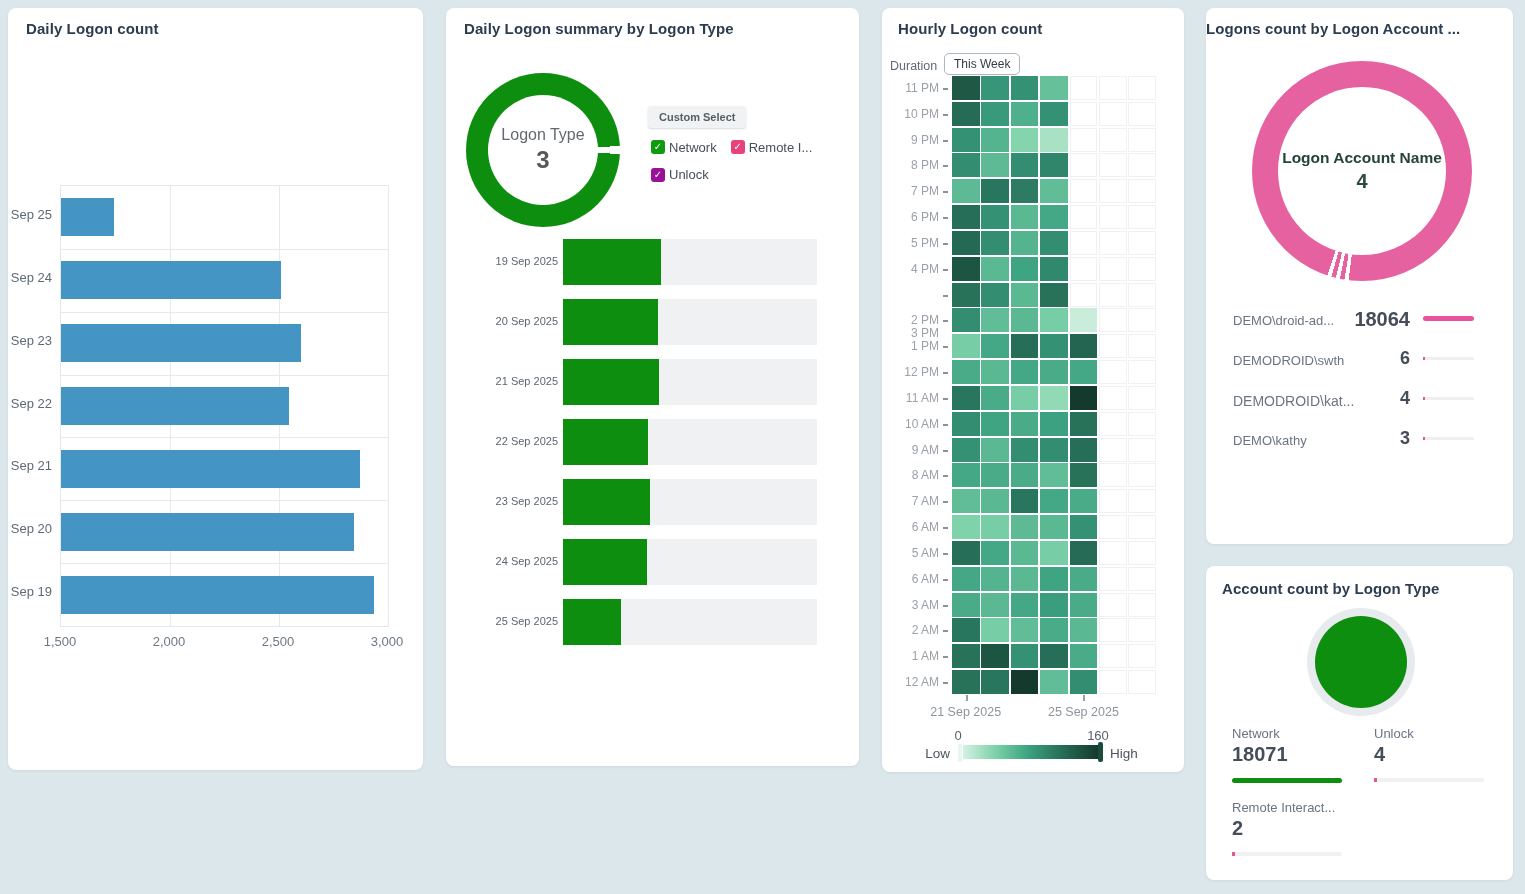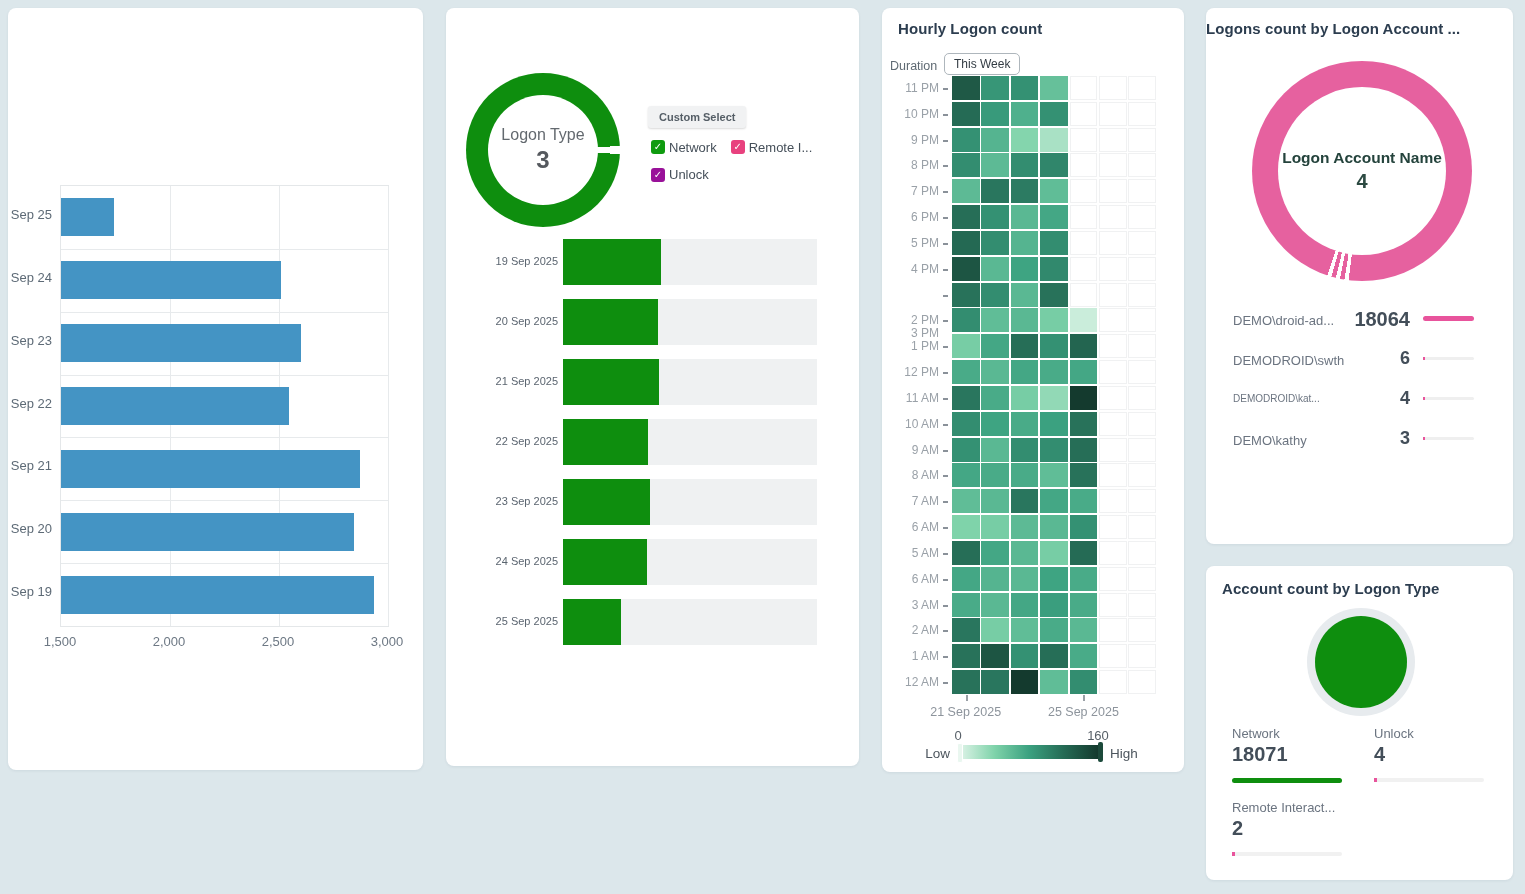--- a/index.html
+++ b/index.html
@@ -21,20 +21,21 @@
     font-size:12px;color:#333c44;padding:3px 9px;cursor:pointer;}
   .legend-item{display:inline-flex;align-items:center;gap:4px;font-size:13px;color:#454f59;cursor:pointer;}
   .cb{display:inline-flex;width:14px;height:14px;border-radius:3px;color:#fff;font-size:10px;line-height:14px;
     align-items:center;justify-content:center;font-weight:700;flex:0 0 auto;}
   .cb::after{content:"\2713";}
 </style>
 </head>
 <body>
 
 <section class="card" id="card1" style="left:8px;top:8px;width:415px;height:762px;">
+  <h3 class="card-title" style="left:18px;top:12px;right:14px;">Daily Logon count</h3>
   <div class="abs" id="c1-plot" style="left:52px;top:177px;width:327px;height:440px;border:1px solid #e4e7e9;">
       <div style="position: absolute; left: 109px; top: 0px; width: 1px; height: 440px; background: rgb(231, 234, 236);"></div>
       <div style="position: absolute; left: 218px; top: 0px; width: 1px; height: 440px; background: rgb(231, 234, 236);"></div>
       <div style="position: absolute; left: 327px; top: 0px; width: 1px; height: 440px; background: rgb(231, 234, 236);"></div>
       <div style="position: absolute; left: 0px; top: 62.9px; width: 327px; height: 1px; background: rgb(231, 234, 236);"></div>
       <div style="position: absolute; left: 0px; top: 125.7px; width: 327px; height: 1px; background: rgb(231, 234, 236);"></div>
       <div style="position: absolute; left: 0px; top: 188.6px; width: 327px; height: 1px; background: rgb(231, 234, 236);"></div>
       <div style="position: absolute; left: 0px; top: 251.4px; width: 327px; height: 1px; background: rgb(231, 234, 236);"></div>
       <div style="position: absolute; left: 0px; top: 314.3px; width: 327px; height: 1px; background: rgb(231, 234, 236);"></div>
       <div style="position: absolute; left: 0px; top: 377.1px; width: 327px; height: 1px; background: rgb(231, 234, 236);"></div>
@@ -53,20 +54,21 @@
     <div style="position: absolute; left: 0px; top: 450.4px; width: 44px; text-align: right; font-size: 13px; color: rgb(93, 106, 118);">Sep 21</div>
     <div style="position: absolute; left: 0px; top: 513.3px; width: 44px; text-align: right; font-size: 13px; color: rgb(93, 106, 118);">Sep 20</div>
     <div style="position: absolute; left: 0px; top: 576.1px; width: 44px; text-align: right; font-size: 13px; color: rgb(93, 106, 118);">Sep 19</div>
     <div style="position: absolute; left: 22px; top: 626px; width: 60px; text-align: center; font-size: 13px; color: rgb(109, 120, 132);">1,500</div>
     <div style="position: absolute; left: 131px; top: 626px; width: 60px; text-align: center; font-size: 13px; color: rgb(109, 120, 132);">2,000</div>
     <div style="position: absolute; left: 240px; top: 626px; width: 60px; text-align: center; font-size: 13px; color: rgb(109, 120, 132);">2,500</div>
     <div style="position: absolute; left: 349px; top: 626px; width: 60px; text-align: center; font-size: 13px; color: rgb(109, 120, 132);">3,000</div>
   </section>
 
 <section class="card" id="card2" style="left:446px;top:8px;width:413px;height:758px;">
+  <h3 class="card-title" style="left:18px;top:12px;right:14px;">Daily Logon summary by Logon Type</h3>
 
   <div class="donut" id="c2-donut" style="left: 20px; top: 65px; width: 154px; height: 154px; background: conic-gradient(rgb(14, 142, 14) 0deg, rgb(14, 142, 14) 87deg, rgb(255, 255, 255) 87deg, rgb(255, 255, 255) 93deg, rgb(14, 142, 14) 93deg, rgb(14, 142, 14) 360deg);"></div>
   <div class="donut-hole" style="left:42px;top:87px;width:110px;height:110px;">
     <div style="font-size:16px;color:#63696f;">Logon Type</div>
     <div style="font-size:24px;font-weight:700;color:#55595e;margin-top:2px;">3</div>
   </div>
 
   <button class="cselect abs" style="left:202px;top:98px;">Custom Select</button>
   <div class="abs" id="c2-legend" style="left:205px;top:128px;width:200px;"><label class="legend-item" style="margin: 0px 14px 9px 0px;">
         <span class="cb" style="background: rgb(15, 155, 15);"></span>
@@ -350,21 +352,21 @@
     <div style="font-size:20px;font-weight:700;color:#2c4a42;margin-top:3px;">4</div>
   </div>
   <div class="abs" id="c4-list" style="left:0;top:0;width:307px;height:536px;">
       <div style="position: absolute; left: 27px; top: 305px; width: 145px; font-size: 13px; color: rgb(107, 116, 128); white-space: nowrap; overflow: hidden;">DEMO\droid-ad...</div>
       <div style="position: absolute; left: 110px; top: 300px; width: 94px; text-align: right; font-size: 20px; font-weight: 700; color: rgb(67, 78, 89);">18064</div>
       <div style="position: absolute; left: 217px; top: 308px; width: 51px; height: 5px; border-radius: 3px; background: rgb(232, 84, 156);"></div>
       <div style="position: absolute; left: 27px; top: 345px; width: 145px; font-size: 13px; color: rgb(107, 116, 128); white-space: nowrap; overflow: hidden;">DEMODROID\swth</div>
       <div style="position: absolute; left: 110px; top: 340px; width: 94px; text-align: right; font-size: 18px; font-weight: 700; color: rgb(67, 78, 89);">6</div>
       <div style="position: absolute; left: 217px; top: 349px; width: 51px; height: 3px; border-radius: 2px; background: rgb(239, 239, 239);"></div>
       <div style="position: absolute; left: 217px; top: 349px; width: 2px; height: 3px; background: rgb(232, 84, 156);"></div>
-      <div style="position: absolute; left: 27px; top: 385px; width: 145px; font-size: 10px; color: rgb(107, 116, 128); white-space: nowrap; overflow: hidden;">DEMODROID\kat...</div>
+      <div style="position: absolute; left: 27px; top: 385px; width: 145px; font-size: 14px; color: rgb(107, 116, 128); white-space: nowrap; overflow: hidden;">DEMODROID\kat...</div>
       <div style="position: absolute; left: 110px; top: 380px; width: 94px; text-align: right; font-size: 18px; font-weight: 700; color: rgb(67, 78, 89);">4</div>
       <div style="position: absolute; left: 217px; top: 389px; width: 51px; height: 3px; border-radius: 2px; background: rgb(239, 239, 239);"></div>
       <div style="position: absolute; left: 217px; top: 389px; width: 2px; height: 3px; background: rgb(232, 84, 156);"></div>
       <div style="position: absolute; left: 27px; top: 425px; width: 145px; font-size: 13px; color: rgb(107, 116, 128); white-space: nowrap; overflow: hidden;">DEMO\kathy</div>
       <div style="position: absolute; left: 110px; top: 420px; width: 94px; text-align: right; font-size: 18px; font-weight: 700; color: rgb(67, 78, 89);">3</div>
       <div style="position: absolute; left: 217px; top: 429px; width: 51px; height: 3px; border-radius: 2px; background: rgb(239, 239, 239);"></div>
       <div style="position: absolute; left: 217px; top: 429px; width: 2px; height: 3px; background: rgb(232, 84, 156);"></div>
     </div>
 </section>
 

